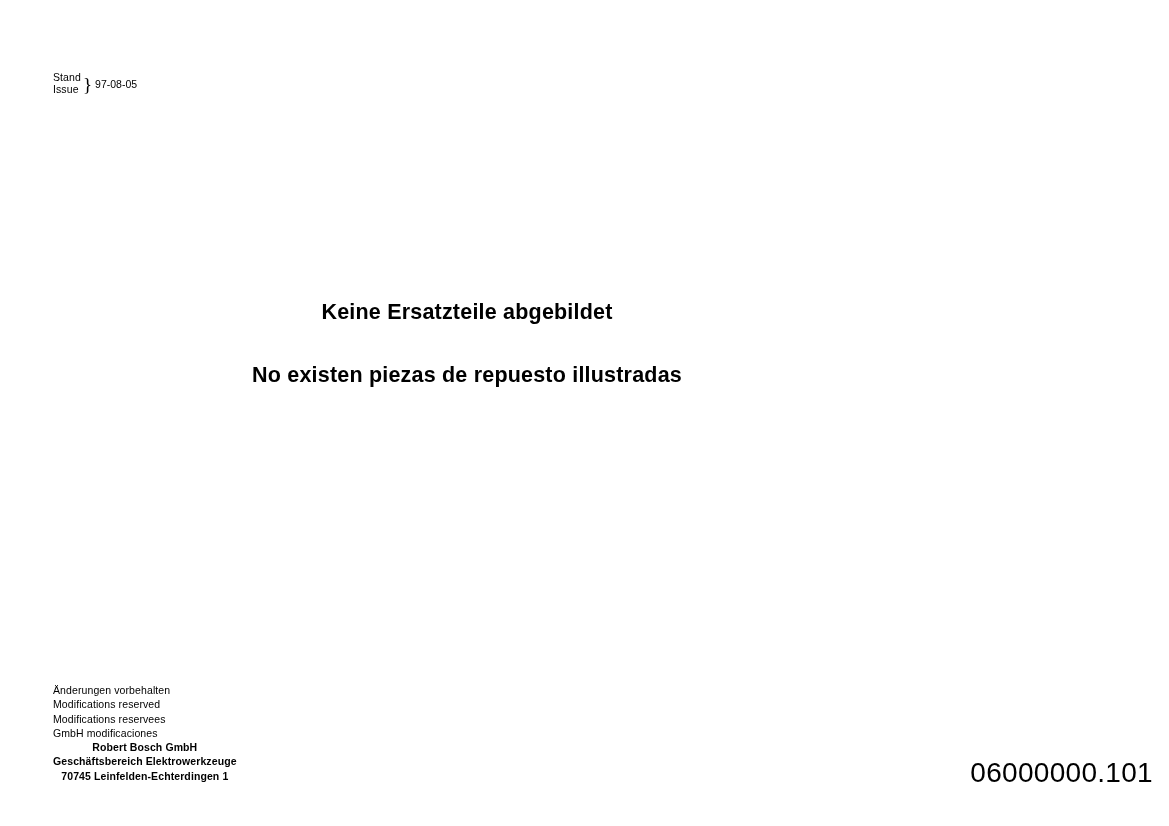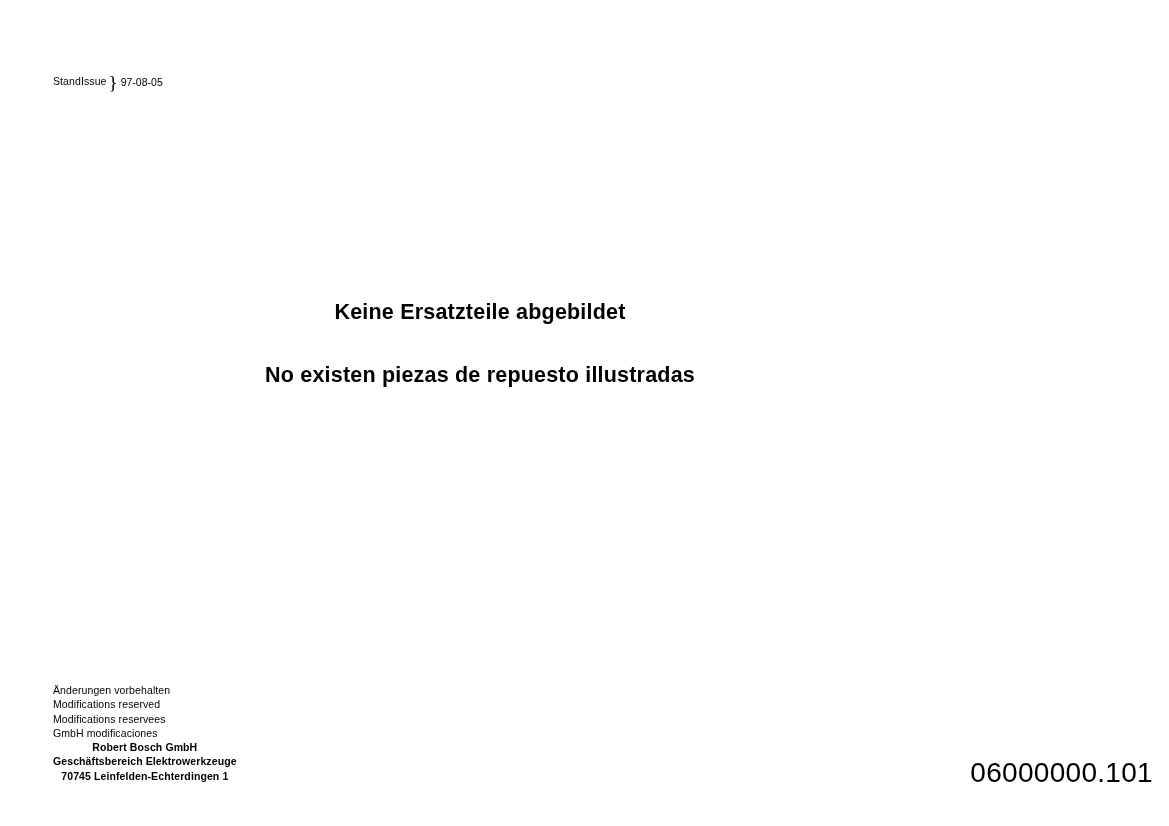--- a/index.html
+++ b/index.html
@@ -21,39 +21,39 @@
     position: absolute;
     left: 53px;
     top: 72px;
     display: flex;
     align-items: center;
     font-size: 10.5px;
     line-height: 11.5px;
   }
   .issue-labels {
     display: flex;
-    flex-direction: row;
+    flex-direction: column;
     letter-spacing: 0.1px;
   }
   .issue-brace {
     font-size: 19px;
     line-height: 19px;
     margin: 0 3px 0 2px;
     font-family: "Liberation Serif", serif;
     transform: translateY(1px);
   }
   .issue-date {
     font-size: 10.5px;
     transform: translateY(1px);
   }
 
   
   .notice {
     position: absolute;
-    left: 13px;
+    left: 0;
     top: 300px;
     width: 934px;
     text-align: center;
   }
   .notice-line {
     font-size: 21.5px;
     font-weight: bold;
     letter-spacing: 0.2px;
     margin: 0 0 38px 0;
   }

